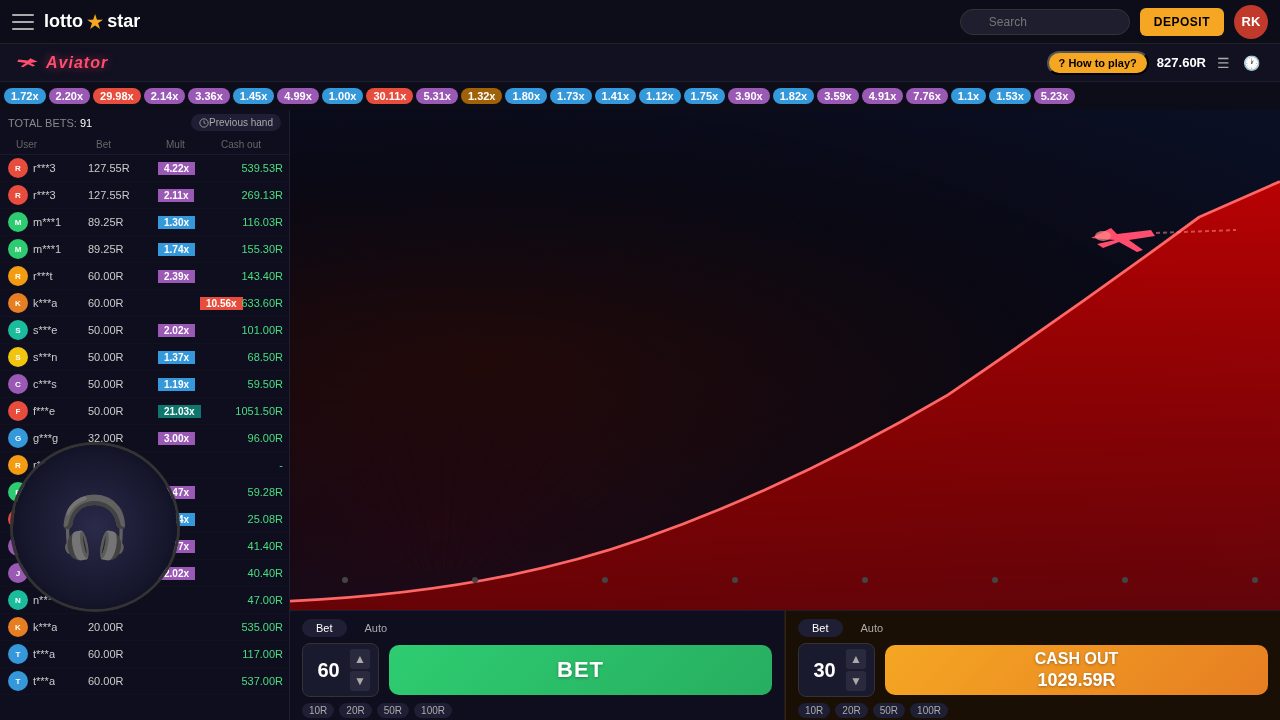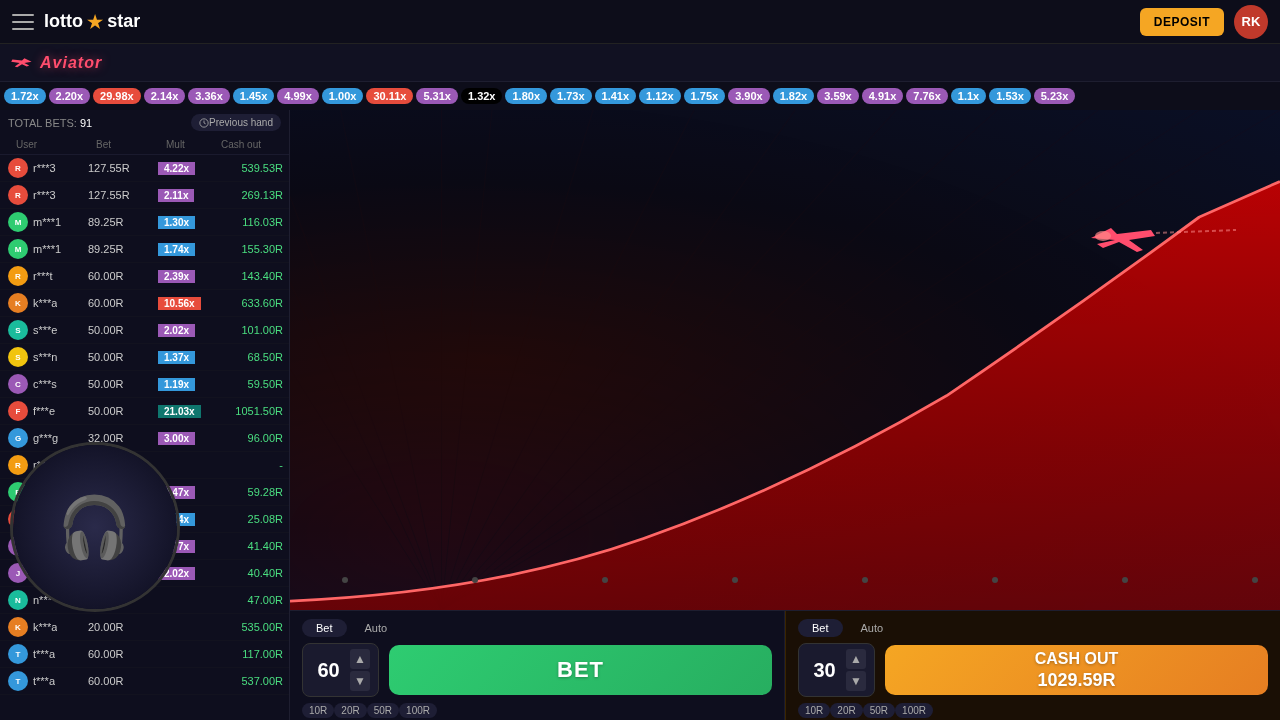--- a/index.html
+++ b/index.html
@@ -64,21 +64,21 @@
       cursor: pointer;
     }
 
     
     .sub-header {
       height: 38px;
       background: #111122;
       display: flex;
       align-items: center;
       justify-content: space-between;
-      padding: 0 10px;
+      padding: 0 16px;
       border-bottom: 1px solid #1e1e30;
     }
     .aviator-logo {
       display: flex;
       align-items: center;
       gap: 6px;
       font-size: 15px;
       font-weight: 700;
       color: #ff4d6d;
       font-style: italic;
@@ -302,21 +302,21 @@
       background: linear-gradient(135deg, #2ecc71, #27ae60);
       color: #fff;
       font-size: 22px;
       font-weight: 900;
       border: none;
       border-radius: 10px;
       cursor: pointer;
       letter-spacing: 1px;
       text-shadow: 0 1px 3px rgba(0,0,0,0.3);
     }
-    .bet-presets { display: flex; align-items: center; }
+    .bet-presets { display: flex; gap: 5px; align-items: center; }
     .preset-btn {
       background: #1e1e35;
       border: none;
       color: #aaa;
       font-size: 10px;
       padding: 2px 7px;
       border-radius: 8px;
       cursor: pointer;
     }
 
@@ -361,46 +361,59 @@
         <span></span>
         <span></span>
     </div>
     <div class="logo">
       <span style="font-weight:900;font-size:18px;color:#fff;font-family:Arial,sans-serif;">lotto</span>
         <span style="color:#f5a623;font-size:18px;font-weight:900;">★</span>
         <span style="color:#fff;font-weight:900;font-size:18px;">star</span>
     </div>
   </div>
   <div class="header-right">
+    <div class="search-wrapper">
+      <svg style="position:absolute;left:8px;top:50%;transform:translateY(-50%);width:13px;height:13px;" viewBox="0 0 24 24" fill="none" stroke="#888" stroke-width="2.5">
+          <circle cx="11" cy="11" r="8"></circle>
+          <line x1="21" y1="21" x2="16.65" y2="16.65"></line>
+        </svg>
+      <input class="search-box" type="text" style="background: rgb(30, 30, 46); border: 1px solid rgb(51, 51, 51); border-radius: 20px; padding: 5px 14px 5px 28px; color: rgb(170, 170, 170); font-size: 12px; width: 170px; outline: none;" placeholder="Search">
+    </div>
     <button class="deposit-btn">DEPOSIT</button>
     <div class="avatar-btn">RK</div>
   </div>
 </div>
 
 <div class="sub-header">
   <div class="aviator-logo">
     <svg width="24" height="16" viewBox="0 0 40 24" fill="#ff4d6d">
         <path d="M36,10 L24,4 L20,8 L4,6 L2,10 L16,12 L8,18 L12,19 L20,14 L28,18 L32,16 L24,12 Z"></path>
       </svg>
     <span style="font-size:16px;font-weight:900;color:#ff4d6d;font-style:italic;letter-spacing:1px;text-shadow:0 0 10px rgba(255,77,109,0.5);">Aviator</span>
+  </div>
+  <div class="sub-header-right">
+    <button class="how-to-play">? How to play?</button>
+    <span style="font-size:13px;font-weight:700;color:#fff;">827.60R</span>
+    <button class="icon-btn" style="font-size:14px;">☰</button>
+    <button class="icon-btn" style="font-size:14px;">🕐</button>
   </div>
 </div>
 
 <div class="multiplier-bar" id="mult-bar">
     <span class="mult-badge" style="background: rgb(52, 152, 219); color: rgb(255, 255, 255);">1.72x</span>
     <span class="mult-badge" style="background: rgb(155, 89, 182); color: rgb(255, 255, 255);">2.20x</span>
     <span class="mult-badge" style="background: rgb(231, 76, 60); color: rgb(255, 255, 255);">29.98x</span>
     <span class="mult-badge" style="background: rgb(155, 89, 182); color: rgb(255, 255, 255);">2.14x</span>
     <span class="mult-badge" style="background: rgb(155, 89, 182); color: rgb(255, 255, 255);">3.36x</span>
     <span class="mult-badge" style="background: rgb(52, 152, 219); color: rgb(255, 255, 255);">1.45x</span>
     <span class="mult-badge" style="background: rgb(155, 89, 182); color: rgb(255, 255, 255);">4.99x</span>
     <span class="mult-badge" style="background: rgb(52, 152, 219); color: rgb(255, 255, 255);">1.00x</span>
     <span class="mult-badge" style="background: rgb(231, 76, 60); color: rgb(255, 255, 255);">30.11x</span>
     <span class="mult-badge" style="background: rgb(155, 89, 182); color: rgb(255, 255, 255);">5.31x</span>
-    <span class="mult-badge" style="background: #000000; color: rgb(255, 255, 255);">1.32x</span>
+    <span class="mult-badge" style="background: #a16207; color: rgb(255, 255, 255);">1.32x</span>
     <span class="mult-badge" style="background: rgb(52, 152, 219); color: rgb(255, 255, 255);">1.80x</span>
     <span class="mult-badge" style="background: rgb(52, 152, 219); color: rgb(255, 255, 255);">1.73x</span>
     <span class="mult-badge" style="background: rgb(52, 152, 219); color: rgb(255, 255, 255);">1.41x</span>
     <span class="mult-badge" style="background: rgb(52, 152, 219); color: rgb(255, 255, 255);">1.12x</span>
     <span class="mult-badge" style="background: rgb(52, 152, 219); color: rgb(255, 255, 255);">1.75x</span>
     <span class="mult-badge" style="background: rgb(155, 89, 182); color: rgb(255, 255, 255);">3.90x</span>
     <span class="mult-badge" style="background: rgb(52, 152, 219); color: rgb(255, 255, 255);">1.82x</span>
     <span class="mult-badge" style="background: rgb(155, 89, 182); color: rgb(255, 255, 255);">3.59x</span>
     <span class="mult-badge" style="background: rgb(155, 89, 182); color: rgb(255, 255, 255);">4.91x</span>
     <span class="mult-badge" style="background: rgb(155, 89, 182); color: rgb(255, 255, 255);">7.76x</span>
@@ -473,21 +486,21 @@
           <div class="bet-amount">60.00R</div>
           <div><span class="mult-pill" style="background: rgb(155, 89, 182);">2.39x</span></div>
           <div class="cashout-amount">143.40R</div>
         </div>
         <div class="bet-row">
           <div class="user-cell">
             <div class="user-avatar" style="background: rgb(230, 126, 34);">K</div>
             <span class="username">k***a</span>
           </div>
           <div class="bet-amount">60.00R</div>
-          <div><span class="mult-pill" style="background: rgb(231, 76, 60);">10.56x</span></div>
+          <div><span class="mult-pill" style="background: rgb(231, 76, 60); margin-left: 42px;">10.56x</span></div>
           <div class="cashout-amount">633.60R</div>
         </div>
         <div class="bet-row">
           <div class="user-cell">
             <div class="user-avatar" style="background: rgb(26, 188, 156);">S</div>
             <span class="username">s***e</span>
           </div>
           <div class="bet-amount">50.00R</div>
           <div><span class="mult-pill" style="background: rgb(155, 89, 182);">2.02x</span></div>
           <div class="cashout-amount">101.00R</div>

